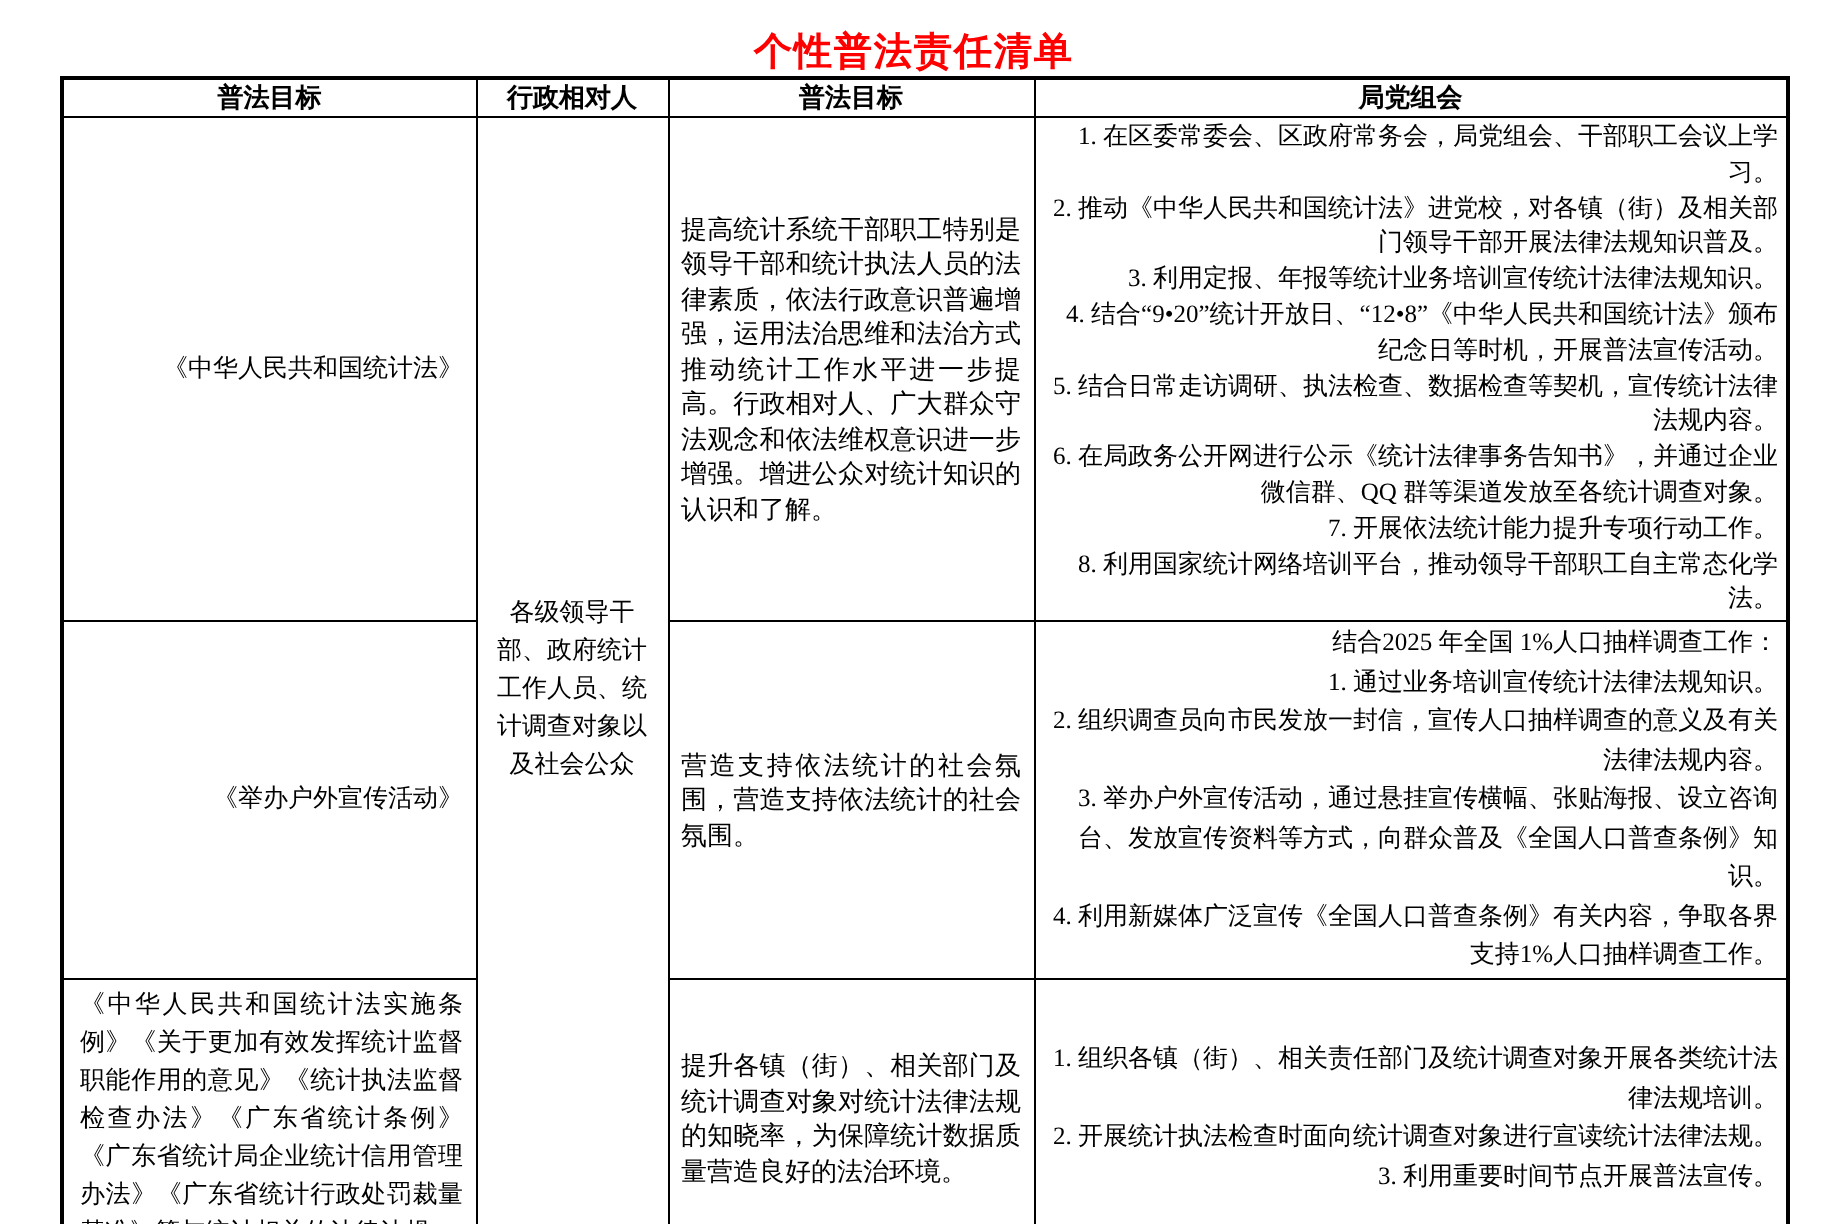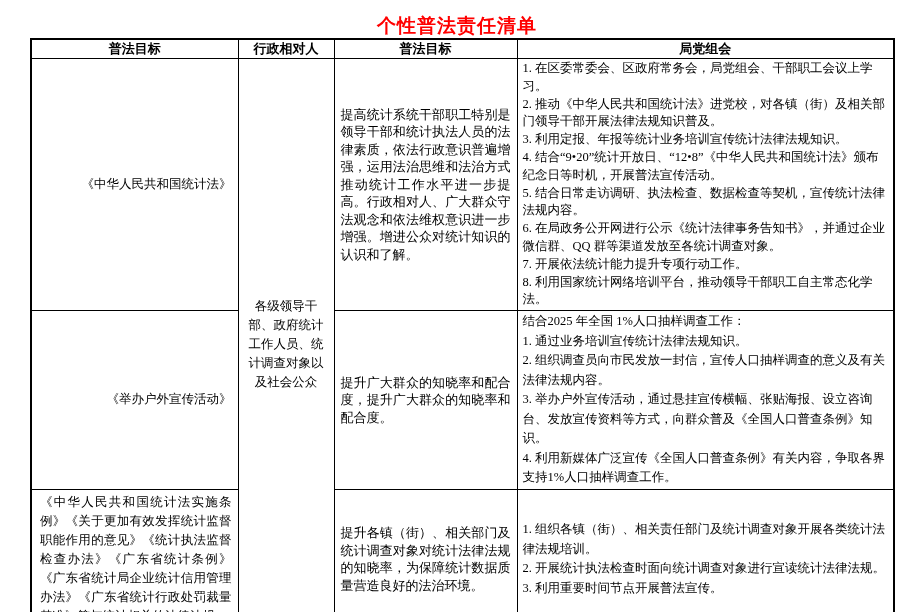--- a/index.html
+++ b/index.html
@@ -72,21 +72,21 @@
   td.cell-goal {
     vertical-align: middle;
     text-align: justify;
     text-justify: inter-ideograph;
     font-size: 13px;
     line-height: 17.5px;
     padding: 0 6px;
   }
   td.cell-measures {
     vertical-align: middle;
-    text-align: left;
+    text-align: right;
     font-size: 12.5px;
     line-height: 17.8px;
     padding: 1px 4px 1px 5px;
     white-space: pre-line;
   }
   td.cell-measures.loose { line-height: 19.5px; }
 </style>
 </head>
 <body>
 
@@ -118,21 +118,21 @@
 2. 推动《中华人民共和国统计法》进党校，对各镇（街）及相关部门领导干部开展法律法规知识普及。
 3. 利用定报、年报等统计业务培训宣传统计法律法规知识。
 4. 结合“9•20”统计开放日、“12•8”《中华人民共和国统计法》颁布纪念日等时机，开展普法宣传活动。
 5. 结合日常走访调研、执法检查、数据检查等契机，宣传统计法律法规内容。
 6. 在局政务公开网进行公示《统计法律事务告知书》，并通过企业微信群、QQ 群等渠道发放至各统计调查对象。
 7. 开展依法统计能力提升专项行动工作。
 8. 利用国家统计网络培训平台，推动领导干部职工自主常态化学法。</td>
       </tr>
       <tr class="row-2">
         <td class="cell-law">《举办户外宣传活动》</td>
-        <td class="cell-goal">提升广大群众的知晓率和配合度，提升广大群众的知晓率和配合度。</td>
+        <td class="cell-goal">营造支持依法统计的社会氛围，营造支持依法统计的社会氛围。</td>
         <td class="cell-measures loose">结合2025 年全国 1%人口抽样调查工作：
 1. 通过业务培训宣传统计法律法规知识。
 2. 组织调查员向市民发放一封信，宣传人口抽样调查的意义及有关法律法规内容。
 3. 举办户外宣传活动，通过悬挂宣传横幅、张贴海报、设立咨询台、发放宣传资料等方式，向群众普及《全国人口普查条例》知识。
 4. 利用新媒体广泛宣传《全国人口普查条例》有关内容，争取各界支持1%人口抽样调查工作。</td>
       </tr>
       <tr class="row-3">
         <td class="cell-law justified">《中华人民共和国统计法实施条例》《关于更加有效发挥统计监督职能作用的意见》《统计执法监督检查办法》《广东省统计条例》《广东省统计局企业统计信用管理办法》《广东省统计行政处罚裁量基准》等与统计相关的法律法规。</td>
         <td class="cell-goal">提升各镇（街）、相关部门及统计调查对象对统计法律法规的知晓率，为保障统计数据质量营造良好的法治环境。</td>
         <td class="cell-measures loose">1. 组织各镇（街）、相关责任部门及统计调查对象开展各类统计法律法规培训。

